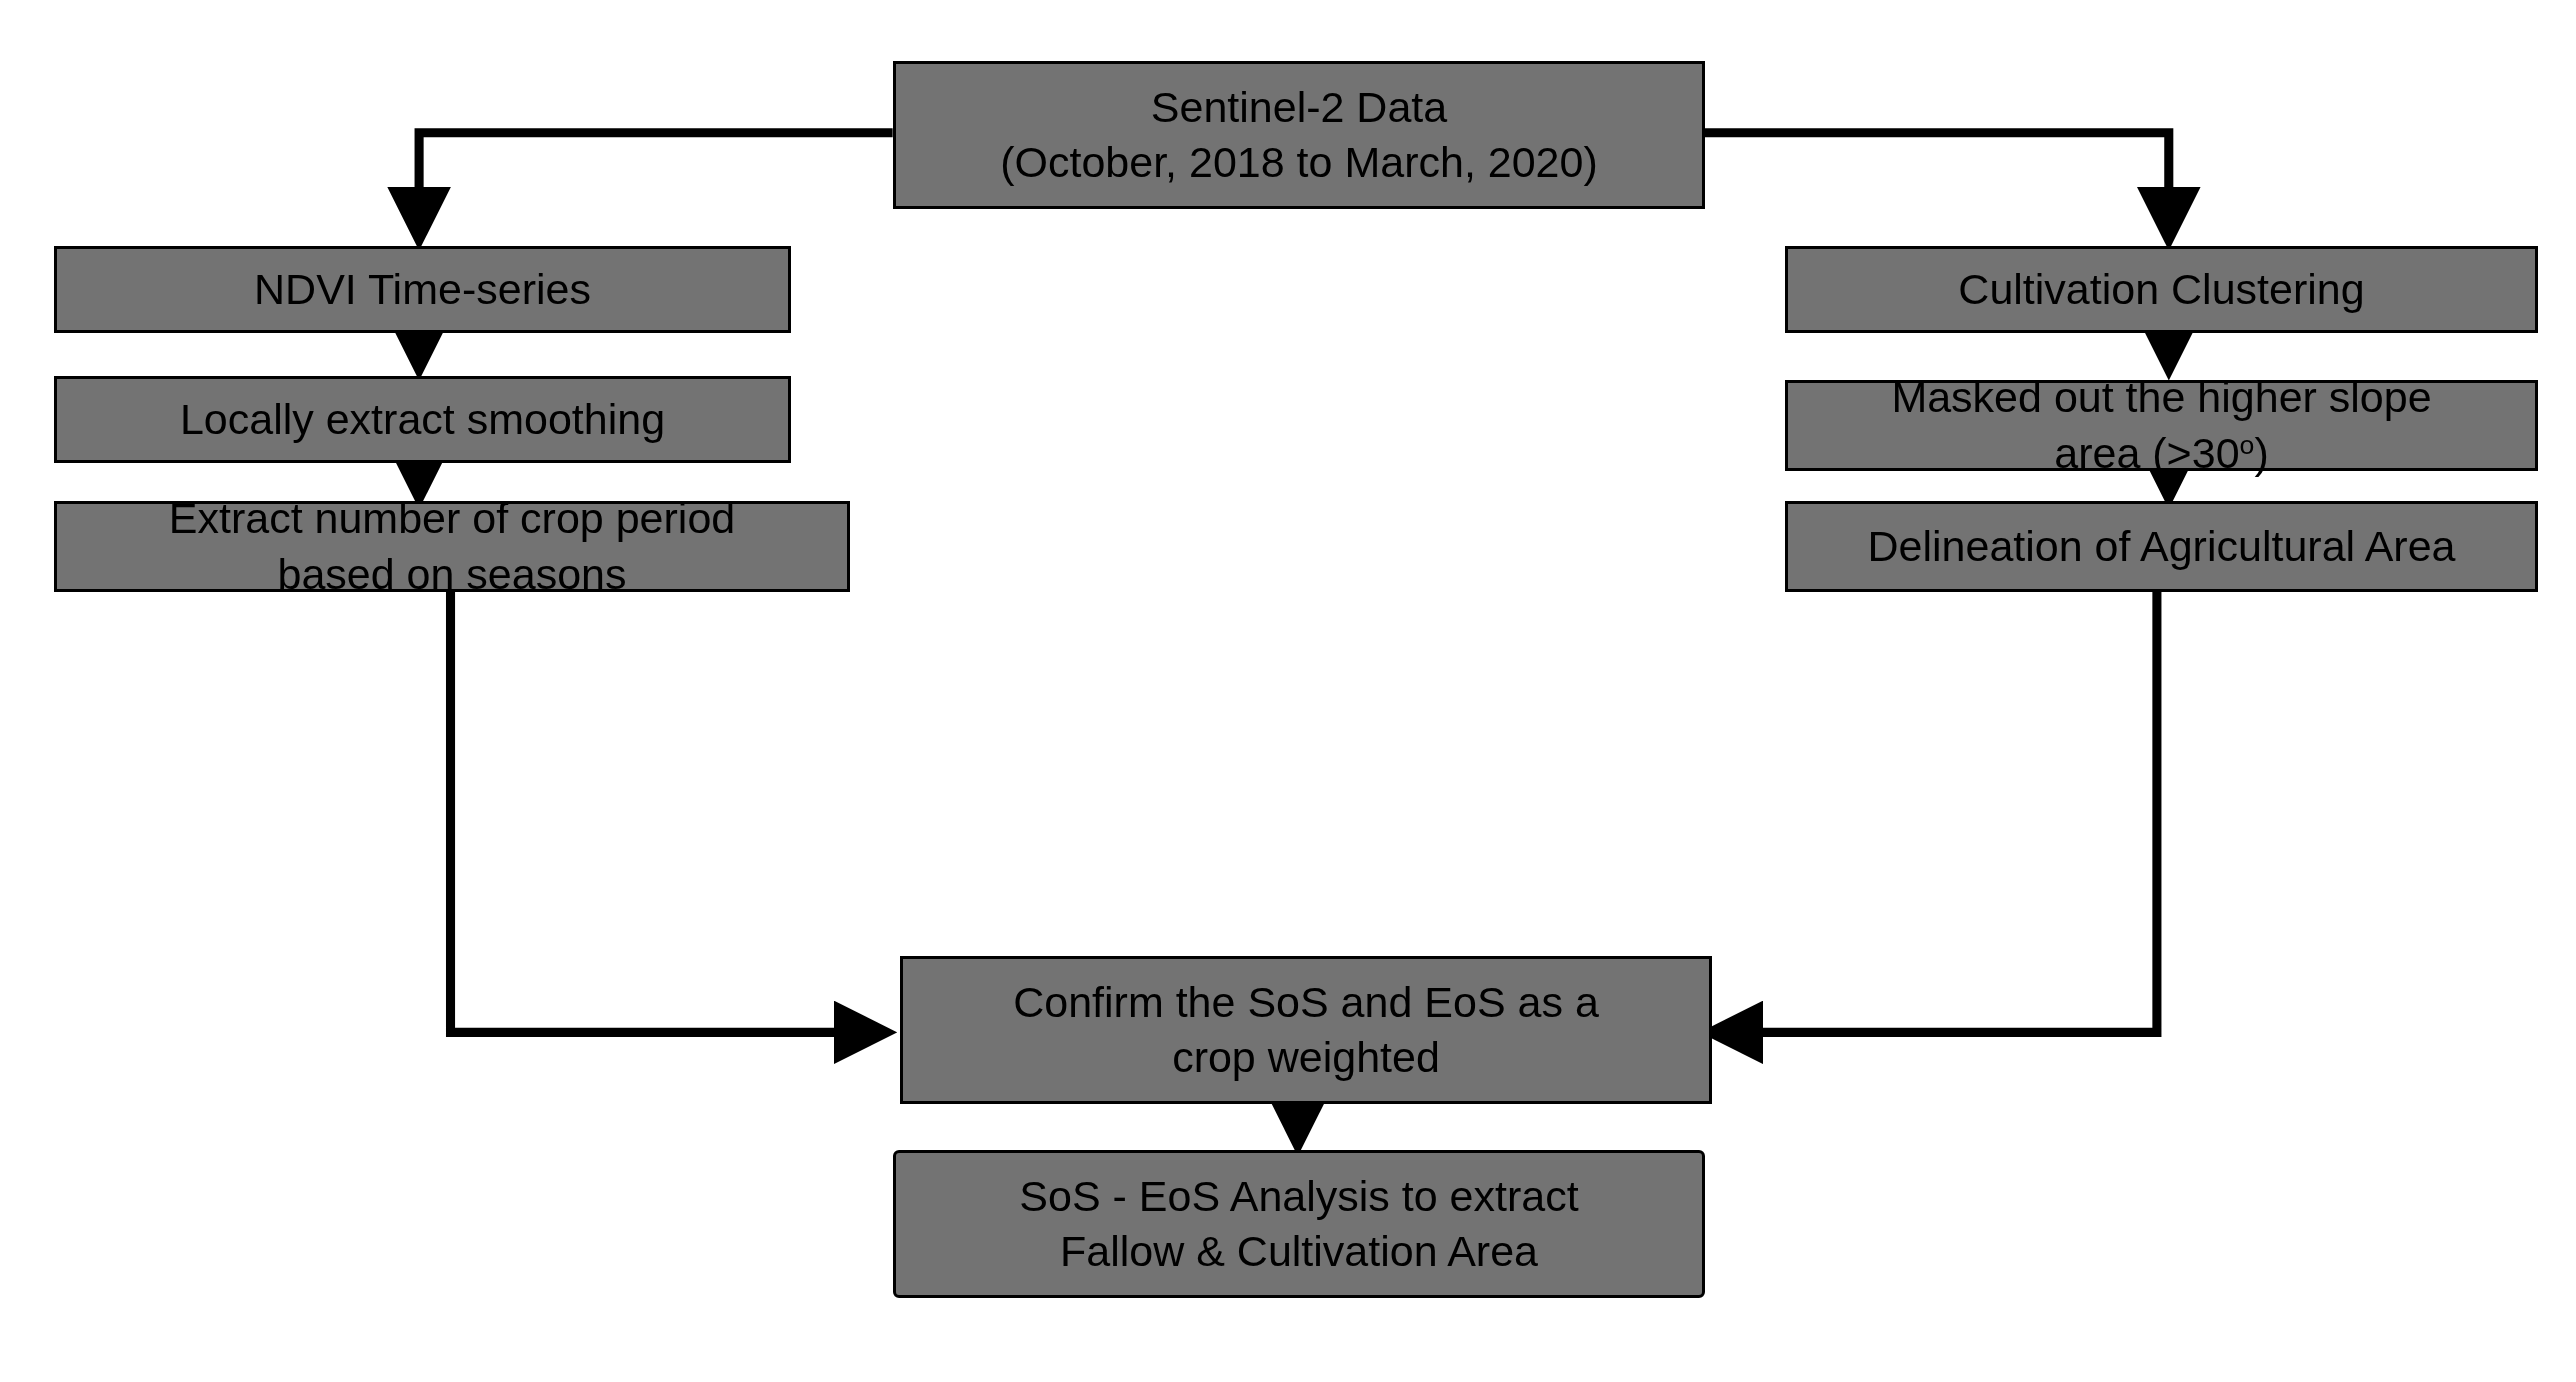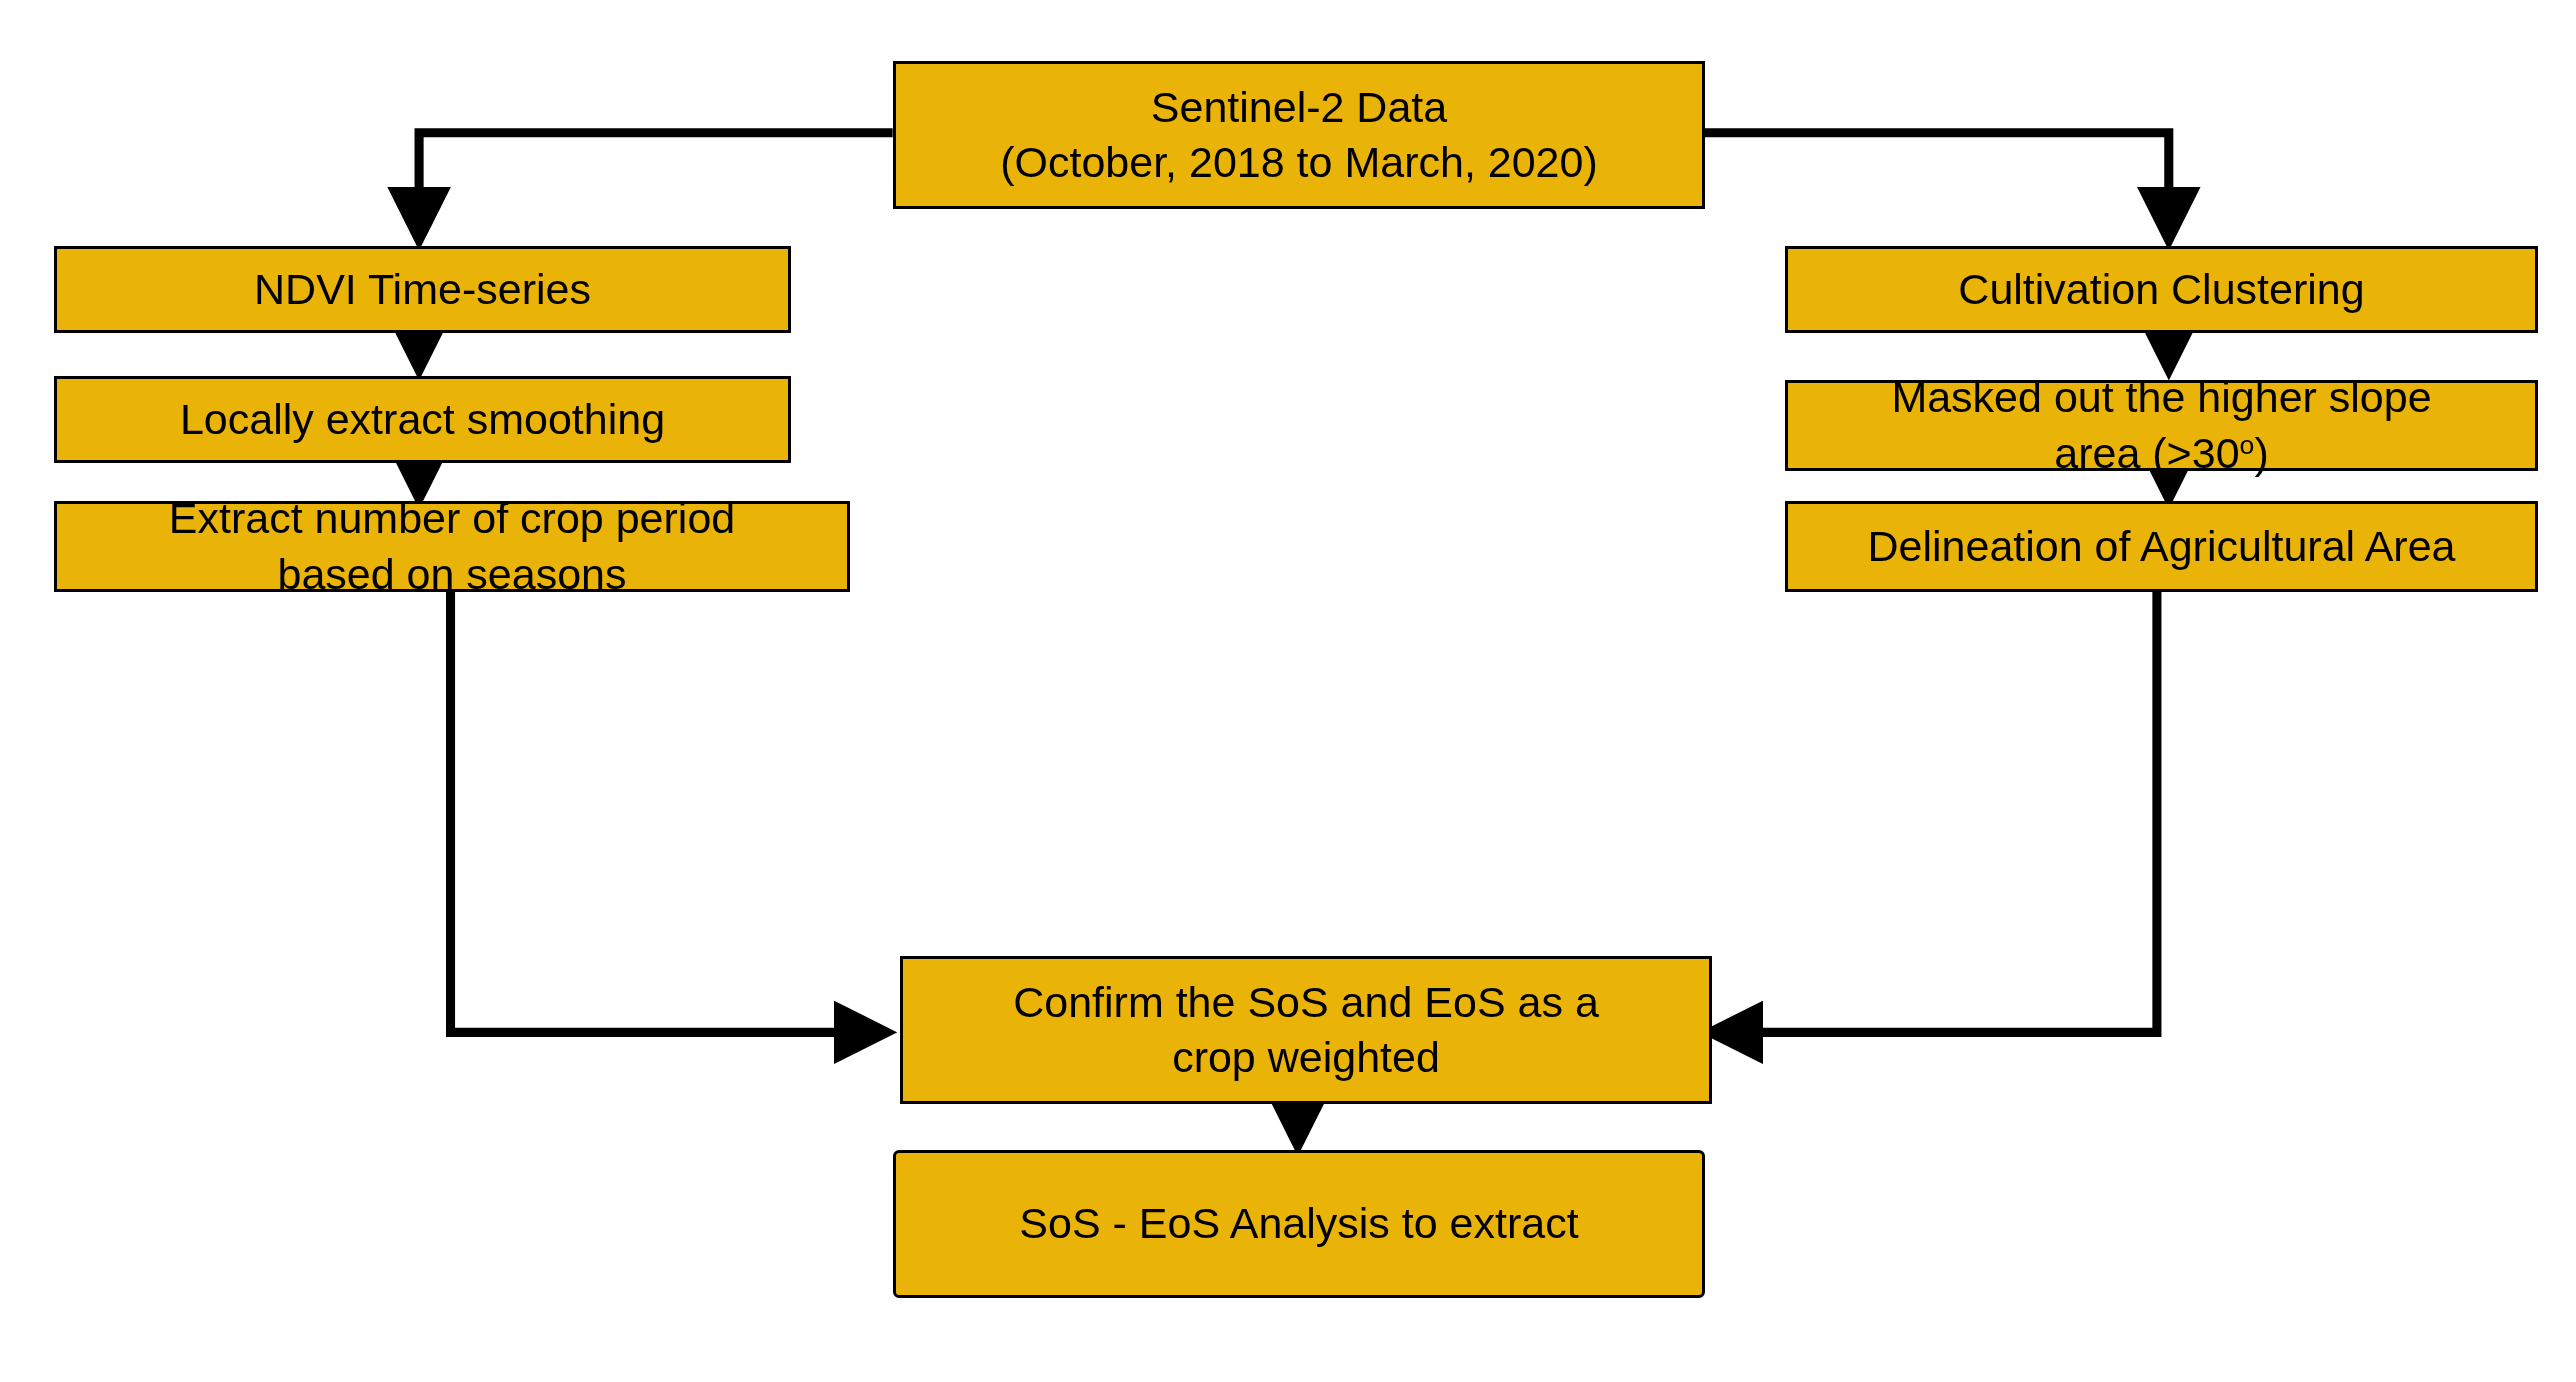--- a/index.html
+++ b/index.html
@@ -12,21 +12,21 @@
     width: 2576px;
     height: 1383px;
     background: #ffffff;
     font-family: "Liberation Sans", sans-serif;
     overflow: hidden;
   }
   .node {
     position: absolute;
     box-sizing: border-box;
     border: 3.5px solid #000000;
-    background: #eab308;
+    background: #737373;
     display: flex;
     align-items: center;
     justify-content: center;
     text-align: center;
     color: #000000;
     font-size: 43px;
     line-height: 1.28;
     font-weight: 400;
     letter-spacing: 0px;
     padding: 2.8px 9.8px;
@@ -133,17 +133,18 @@
   <div class="node" style="left:893px; top:956px; width:812px; height:148px;margin-left:7px;">
     <span class="label">
       <span>Confirm the SoS and EoS as a</span>
       <span class="line2">crop weighted</span>
     </span>
   </div>
 
   <div class="node" style="left:893px; top:1150px; width:812px; height:148px;border-radius:6px;">
     <span class="label">
       <span>SoS - EoS Analysis to extract</span>
+      <span class="line2">Fallow &amp; Cultivation Area</span>
     </span>
   </div>
 
 </div>
 
 
 </body></html>

